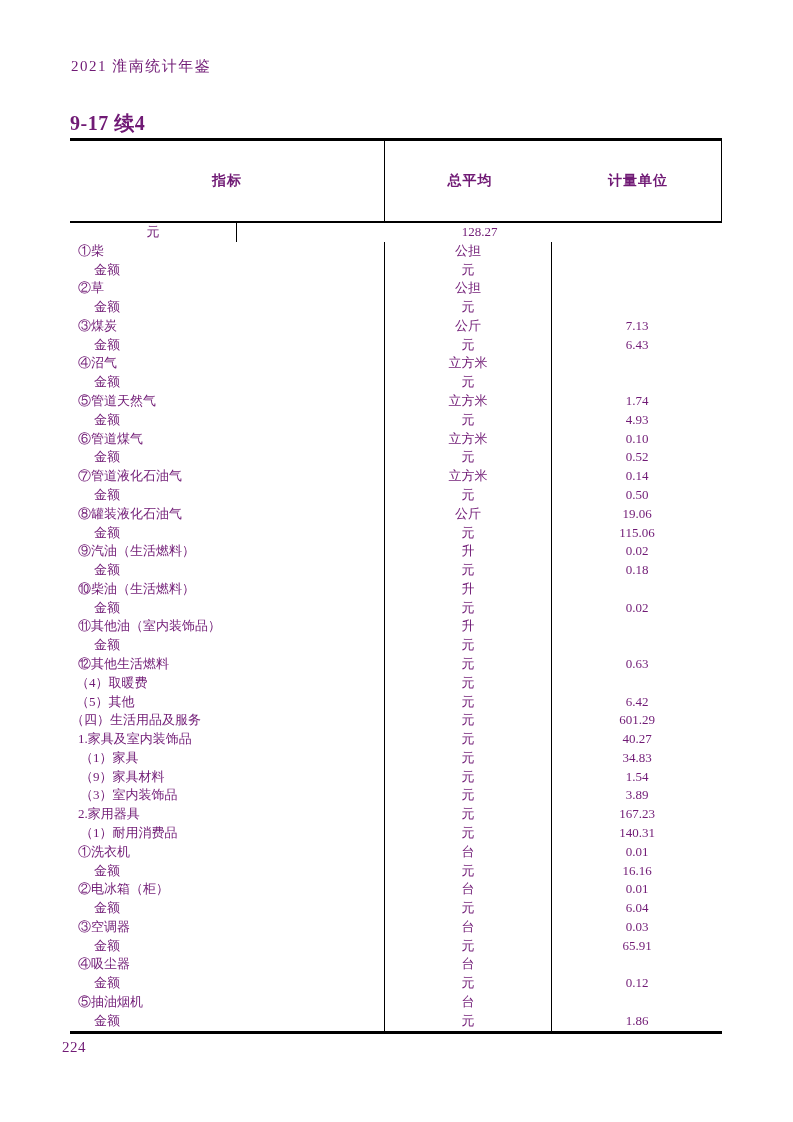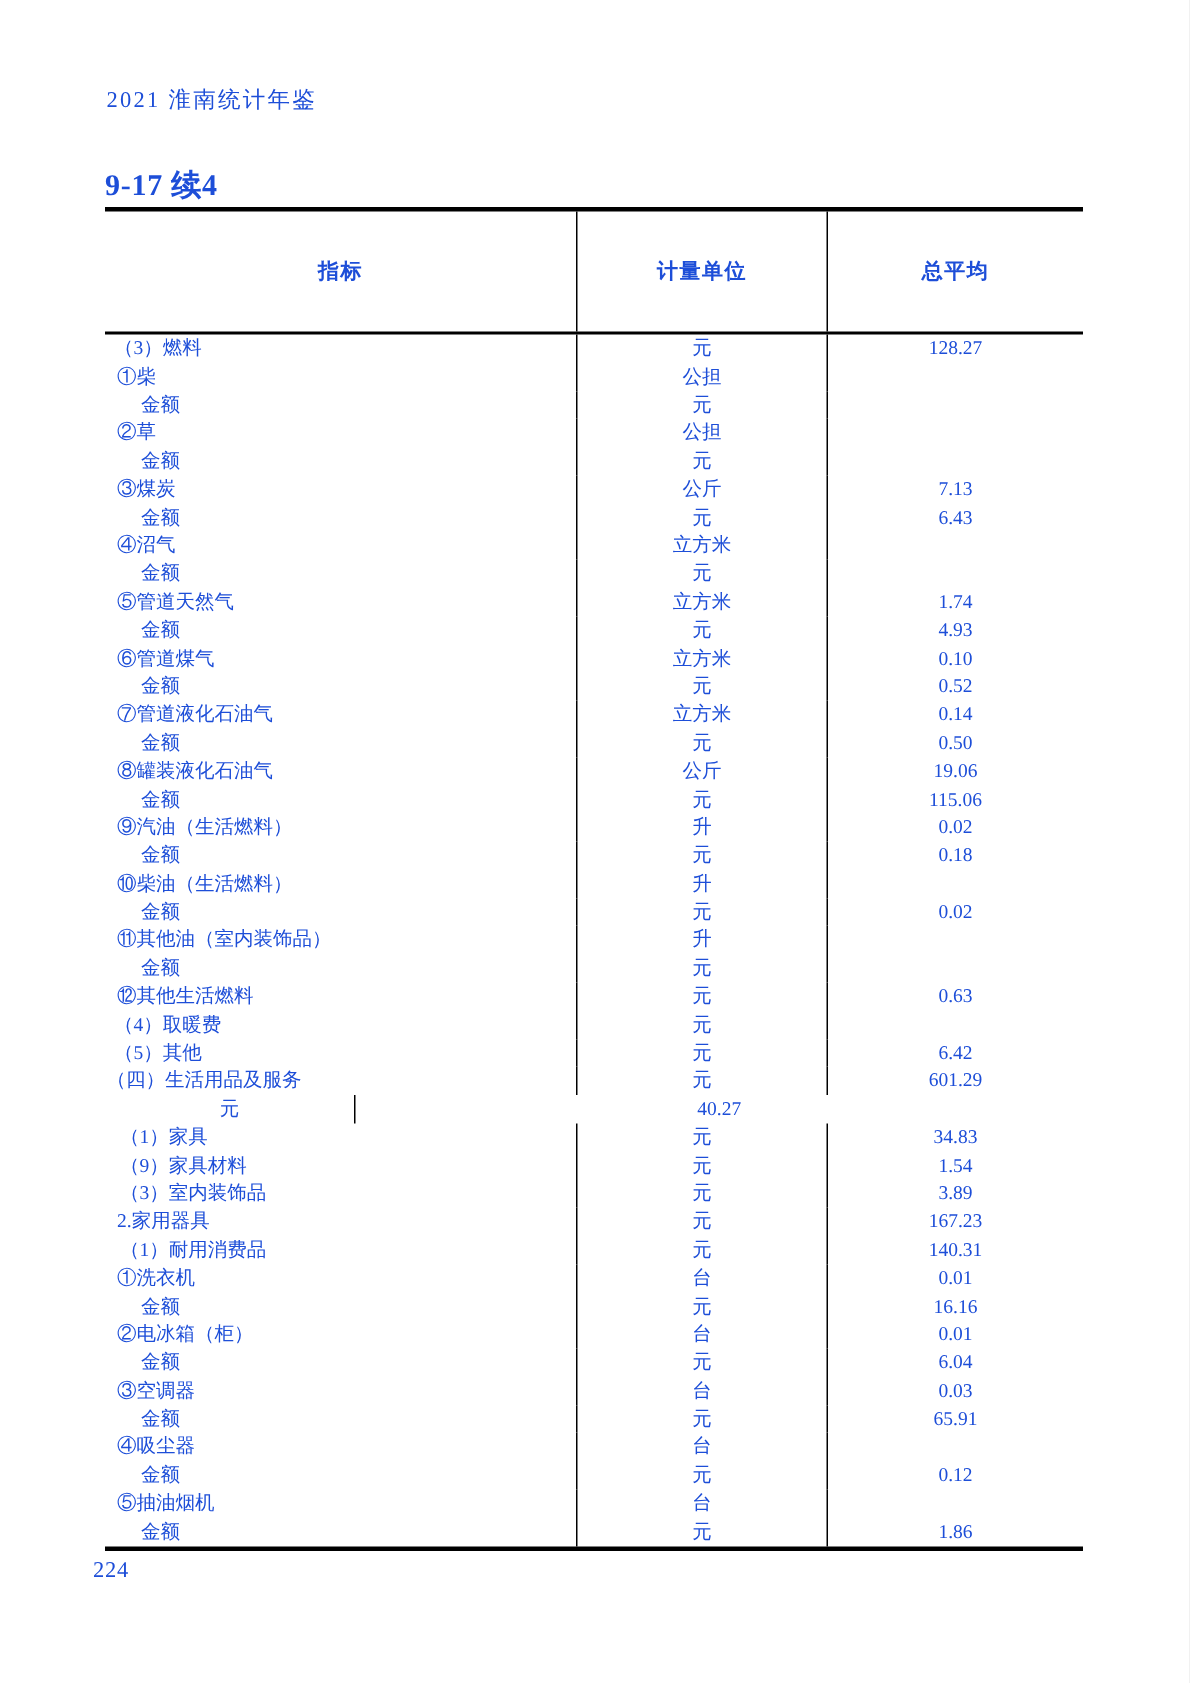--- a/index.html
+++ b/index.html
@@ -6,21 +6,21 @@
     margin: 0;
     padding: 0;
     background: #e8e8e8;
   }
   .page {
     position: relative;
     width: 793px;
     height: 1122px;
     margin: 0 auto;
     background: #ffffff;
-    color: #1d4ed8;
+    color: #701a75;
     font-family: "Liberation Serif", "DejaVu Serif", serif;
     overflow: hidden;
   }
   .doc-header {
     position: absolute;
     left: 71px;
     top: 57px;
     font-size: 15px;
     letter-spacing: 1.5px;
     white-space: nowrap;
@@ -100,26 +100,25 @@
 
 <div class="page">
 
   <div class="doc-header">2021 淮南统计年鉴</div>
 
   <div class="table-title">9-17 续4</div>
 
   <div class="stat-table">
     <div class="thead">
       <div class="th col-indicator">指标</div>
+      <div class="th col-avg">总平均</div>
       <div class="th col-unit">计量单位</div>
-      <div class="th col-avg">总平均</div>
     </div>
     <div class="tbody" id="table-body">
         <div class="row">
-          <div class="cell cell-indicator ind-1">（3）燃料</div>
           <div class="cell cell-unit">元</div>
           <div class="cell cell-value">128.27</div>
         </div>
         <div class="row">
           <div class="cell cell-indicator ind-2">①柴</div>
           <div class="cell cell-unit">公担</div>
           <div class="cell cell-value"></div>
         </div>
         <div class="row">
           <div class="cell cell-indicator ind-4">金额</div>
@@ -240,20 +239,21 @@
           <div class="cell cell-indicator ind-1">（5）其他</div>
           <div class="cell cell-unit">元</div>
           <div class="cell cell-value">6.42</div>
         </div>
         <div class="row">
           <div class="cell cell-indicator ind-0">（四）生活用品及服务</div>
           <div class="cell cell-unit">元</div>
           <div class="cell cell-value">601.29</div>
         </div>
         <div class="row">
+          <div class="cell cell-indicator ind-2">1.家具及室内装饰品</div>
           <div class="cell cell-unit">元</div>
           <div class="cell cell-value">40.27</div>
         </div>
         <div class="row">
           <div class="cell cell-indicator ind-3">（1）家具</div>
           <div class="cell cell-unit">元</div>
           <div class="cell cell-value">34.83</div>
         </div>
         <div class="row">
           <div class="cell cell-indicator ind-3">（9）家具材料</div>

